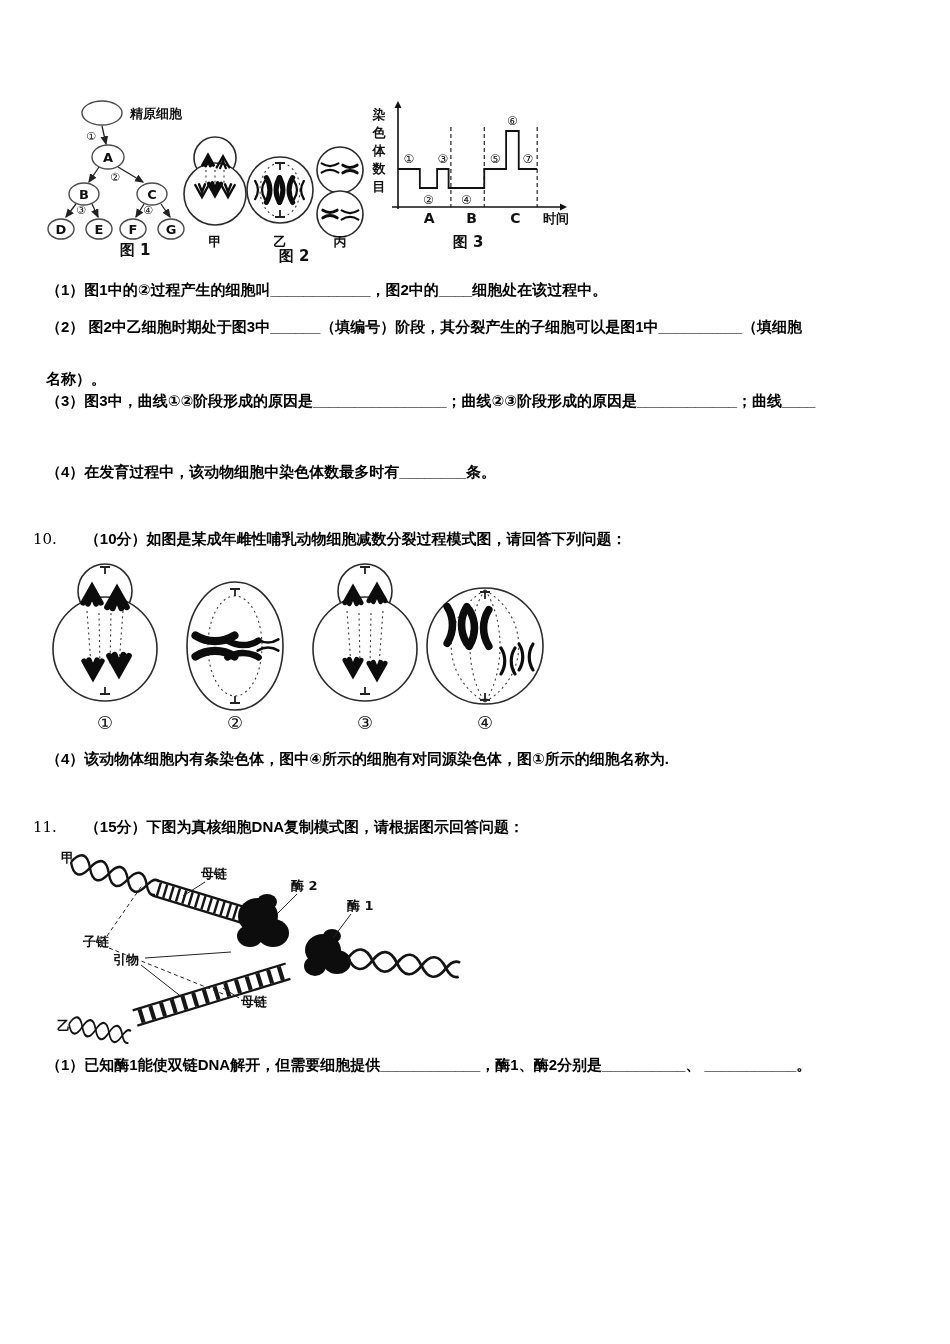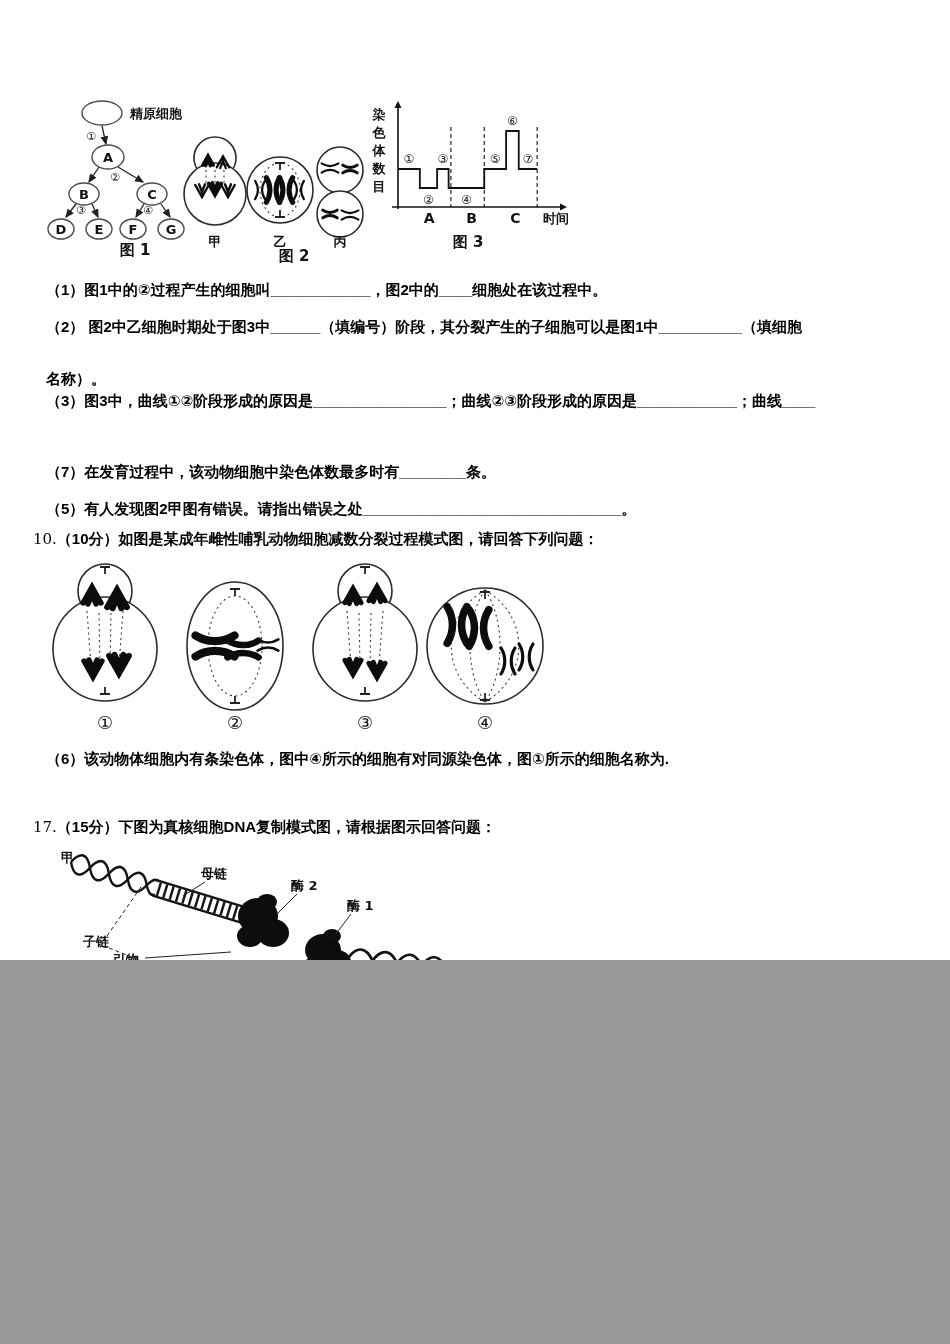--- a/index.html
+++ b/index.html
@@ -1,20 +1,20 @@
 <!DOCTYPE html>
 <html><head>
 <meta charset="utf-8">
 <style>
   html,body{margin:0;padding:0;background:#9a9a9a;}
-  .page{position:relative;width:950px;height:960px;background:#ffffff;overflow:hidden;
+  .page{position:relative;width:950px;height:1344px;background:#ffffff;overflow:hidden;
         font-family:"Liberation Sans","DejaVu Sans",sans-serif;color:#000;}
   .line{position:absolute;left:46px;font-size:15px;font-weight:bold;white-space:nowrap;
         font-family:"Liberation Sans","DejaVu Sans",sans-serif;}
-  .qnum{font-family:"DejaVu Serif","Liberation Serif",serif;font-weight:normal;margin-right:0;}
+  .qnum{font-family:"DejaVu Serif","Liberation Serif",serif;font-weight:normal;margin-right:28px;}
   svg{position:absolute;overflow:visible;}
   svg text{font-family:"DejaVu Sans","Liberation Sans",sans-serif;fill:#111;}
   .cellO{fill:#ffffff;stroke:#2b2b2b;stroke-width:1.6;}
   .cellO2{fill:#ffffff;stroke:#4a4a4a;stroke-width:1.4;}
   .sp{fill:none;stroke:#3a3a3a;stroke-width:1.1;stroke-dasharray:2 3.4;}
   .chr{fill:none;stroke:#0c0c0c;stroke-width:3.2;stroke-linecap:round;}
   .chrB{stroke-width:5.4;}
   .chrT{fill:none;stroke:#222;stroke-width:1.8;}
   .arr{stroke:#222;stroke-width:1.3;marker-end:url(#arw);}
   .hx{fill:none;stroke:#141414;stroke-width:2.6;}
@@ -151,22 +151,21 @@
       <text x="64.05" y="128" font-size="14" font-weight="bold" text-anchor="middle">A</text>
       <text x="106.6" y="128" font-size="14" font-weight="bold" text-anchor="middle">B</text>
       <text x="150.3" y="128" font-size="14" font-weight="bold" text-anchor="middle">C</text>
       <text x="103" y="152" font-size="15" font-weight="bold" text-anchor="middle">图 3</text>
     </svg>
 
   <div class="line" style="top:281px">（1）图1中的②过程产生的细胞叫____________，图2中的____细胞处在该过程中。</div>
   <div class="line" style="top:318px">（2） 图2中乙细胞时期处于图3中______（填编号）阶段，其分裂产生的子细胞可以是图1中__________（填细胞</div>
   <div class="line" style="top:370px">名称）。</div>
   <div class="line" style="top:392px">（3）图3中，曲线①②阶段形成的原因是________________；曲线②③阶段形成的原因是____________；曲线____</div>
-  <div class="line" style="top:463px">（7）在发育过程中，该动物细胞中染色体数最多时有________条。</div>
-  <div class="line" style="top:500px">（5）有人发现图2甲图有错误。请指出错误之处_______________________________。</div>
+  <div class="line" style="top:463px">（4）在发育过程中，该动物细胞中染色体数最多时有________条。</div>
 
   <div class="line" style="top:530px;left:33px">
     <span class="qnum">10.</span><span>（10分）如图是某成年雌性哺乳动物细胞减数分裂过程模式图，请回答下列问题：</span>
   </div>
 
   <svg viewBox="0 0 500 178" style="left:40px;top:557px;width:500px;height:178px">
 
     <g transform="translate(65,2)">
       <circle class="cellO" cx="0" cy="32" r="27"></circle>
       <circle class="cellO" cx="0" cy="90" r="52"></circle>
@@ -219,24 +218,24 @@
       <use href="#xchB" transform="translate(-6,69) scale(1.4)"></use>
       <use href="#xch" transform="translate(23,102)"></use>
       <use href="#xch" transform="translate(41,98)"></use>
     </g>
     <text class="clab" x="65" y="172">①</text>
     <text class="clab" x="195" y="172">②</text>
     <text class="clab" x="325" y="172">③</text>
     <text class="clab" x="445" y="172">④</text>
   </svg>
 
-  <div class="line" style="top:750px">（6）该动物体细胞内有条染色体，图中④所示的细胞有对同源染色体，图①所示的细胞名称为.</div>
+  <div class="line" style="top:750px">（4）该动物体细胞内有条染色体，图中④所示的细胞有对同源染色体，图①所示的细胞名称为.</div>
 
   <div class="line" style="top:818px;left:33px">
-    <span class="qnum">17.</span><span>（15分）下图为真核细胞DNA复制模式图，请根据图示回答问题：</span>
+    <span class="qnum">11.</span><span>（15分）下图为真核细胞DNA复制模式图，请根据图示回答问题：</span>
   </div>
 
   <svg viewBox="0 0 420 210" style="left:55px;top:838px;width:420px;height:210px">
     <text class="flab" x="6" y="24">甲</text>
     <g transform="translate(16,24) rotate(17)">
         <use href="#helix100" transform="scale(0.9,1)"></use>
       </g>
     <g transform="translate(100,50) rotate(17)">
         <use href="#ladder100" transform="scale(0.95,1)"></use>
       </g>

